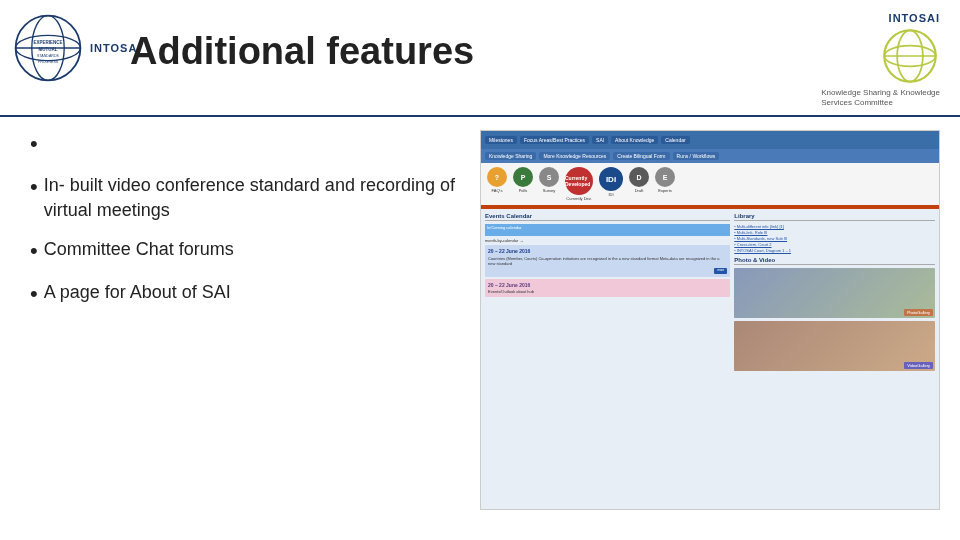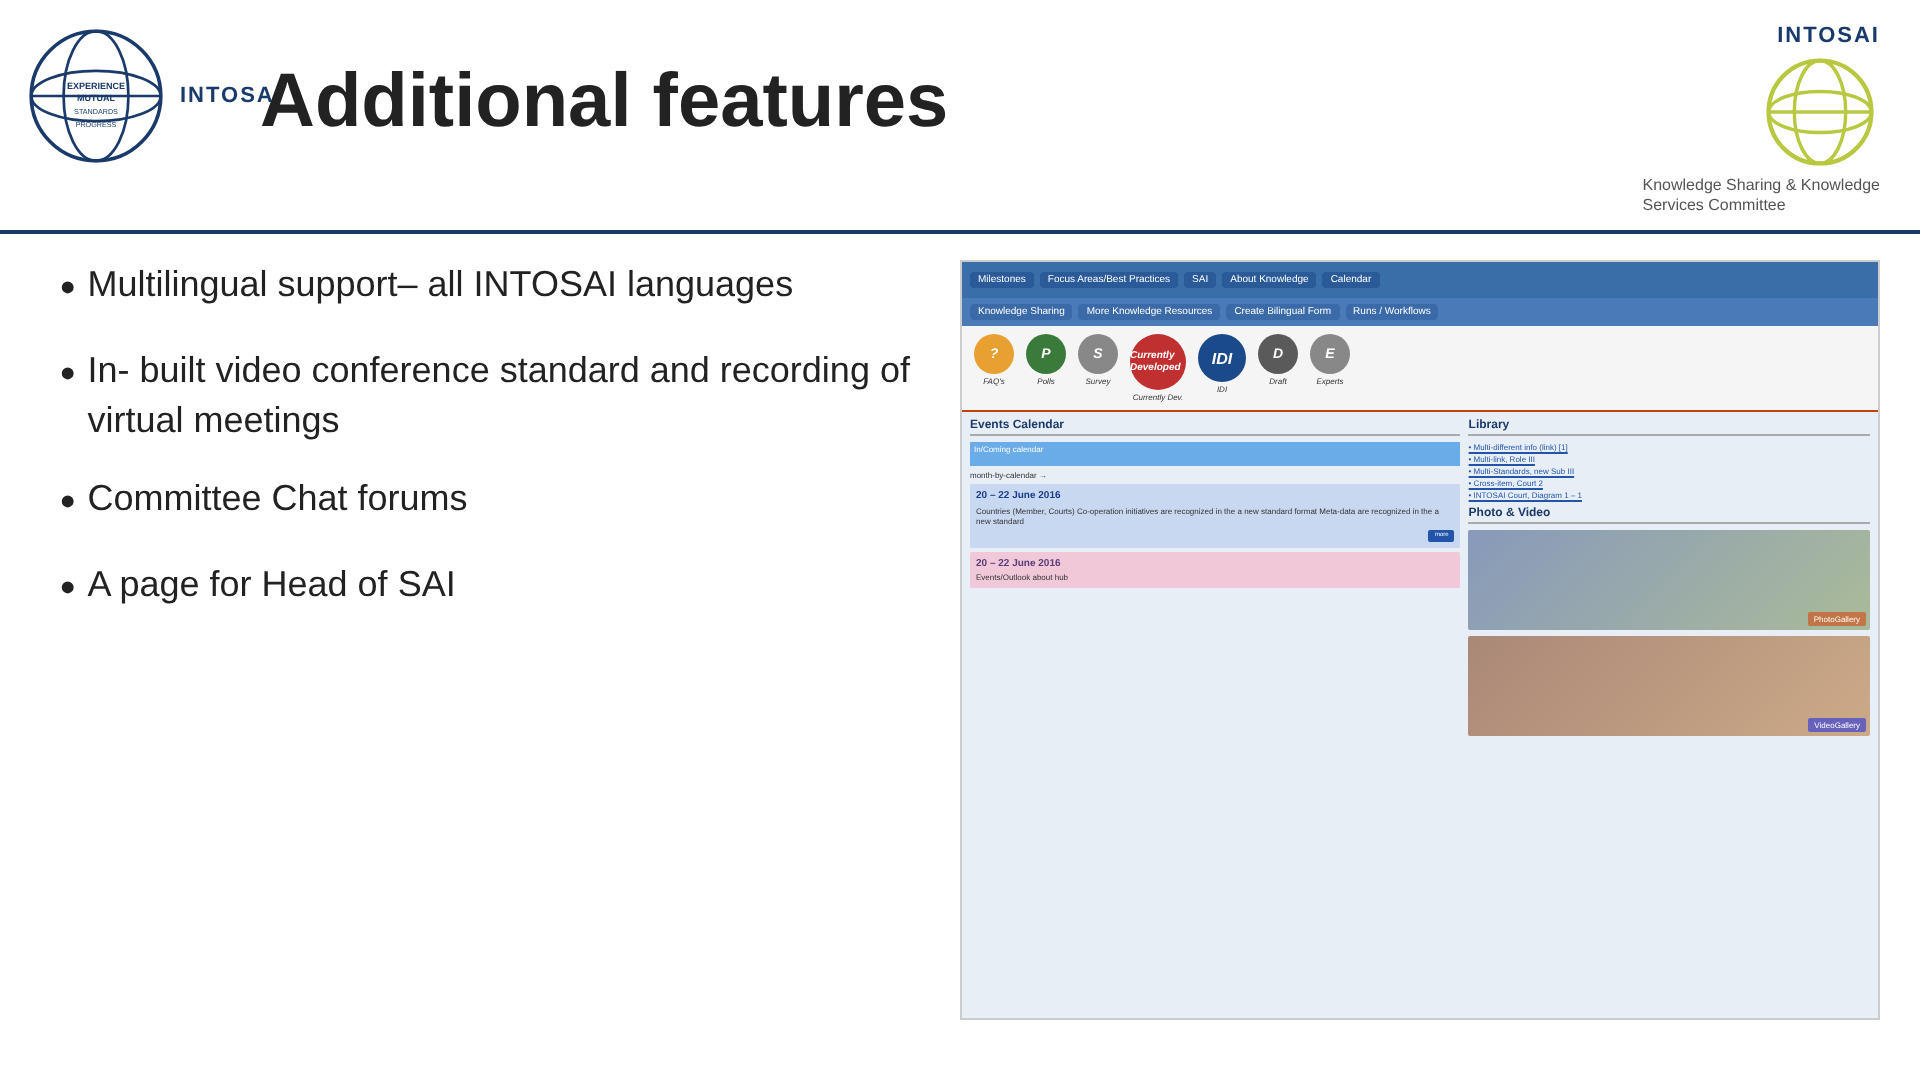--- a/index.html
+++ b/index.html
@@ -156,22 +156,21 @@
       padding: 1px 4px;
       border-radius: 2px;
     }
 
     
     .ss-icon-row {
       display: flex;
       gap: 6px;
       padding: 4px 6px;
       background: #f5f5f5;
-      border-bottom: 1px solid #c2410c;
-      font-style: italic;
+      border-bottom: 4px solid #c2410c;
     }
 
     .ss-icon-item {
       display: flex;
       flex-direction: column;
       align-items: center;
       gap: 1px;
     }
 
     .ss-icon-circle {
@@ -328,36 +327,35 @@
       <div>Services Committee</div>
     </div>
   </div>
 
   <div class="divider"></div>
 
   <div class="left-content">
 
     <div class="bullet-item">
       <span class="bullet-dot">•</span>
-      <span class="bullet-text">Multilingual  support–   all INTOSAI languages</span>
     </div>
 
     <div class="bullet-item">
       <span class="bullet-dot">•</span>
       <span class="bullet-text">In- built  video  conference standard  and  recording  of virtual meetings</span>
     </div>
 
     <div class="bullet-item">
       <span class="bullet-dot">•</span>
       <span class="bullet-text">Committee Chat forums</span>
     </div>
 
     <div class="bullet-item">
       <span class="bullet-dot">•</span>
-      <span class="bullet-text">A page for Head of SAI</span>
+      <span class="bullet-text">A page for About of SAI</span>
     </div>
 
   </div>
 
   <div class="right-panel">
     <div class="screenshot-sim">
 
       <div class="ss-topbar">
         <div class="ss-topbar-item">Milestones</div>
         <div class="ss-topbar-item">Focus Areas/Best Practices</div>

